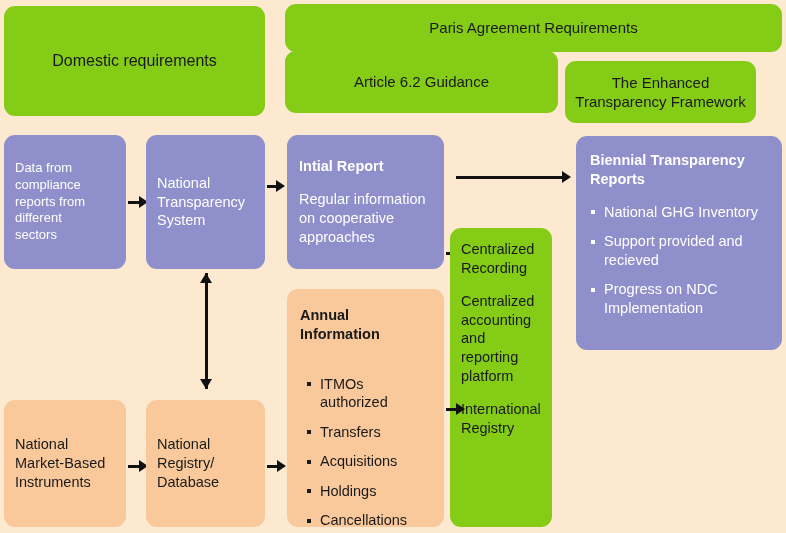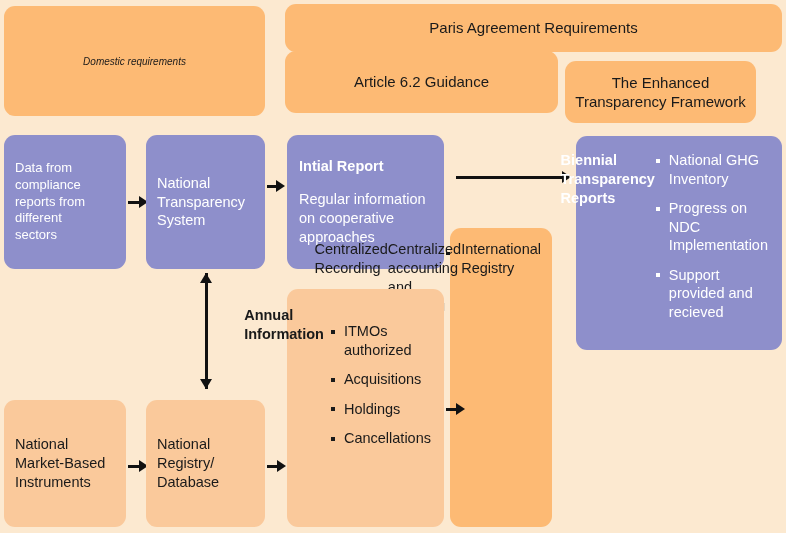--- a/index.html
+++ b/index.html
@@ -14,39 +14,39 @@
     background: #fce9d0;
     overflow: hidden;
     font-family: "Liberation Sans", sans-serif;
     -webkit-font-smoothing: antialiased;
   }
   .box {
     position: absolute;
     border-radius: 11px;
     box-sizing: border-box;
   }
-  .box.orange   { background: #fdba74; color: #1a1a1a; }
+  .box.orange   { background: #84cc16; color: #1a1a1a; }
   .box.purple   { background: #8e8fcb; color: #ffffff; }
   .box.peach    { background: #fac99b; color: #1a1a1a; }
 
   .ctr {
     display: flex;
     align-items: center;
     justify-content: center;
     text-align: center;
   }
   .lead {
     display: flex;
     flex-direction: column;
     justify-content: center;
   }
   .topalign {
     display: flex;
-    flex-direction: row;
-    justify-content: flex-end;
+    flex-direction: column;
+    justify-content: flex-start;
   }
   .txt { line-height: 1.30; }
   .bold { font-weight: bold; }
 
   
   ul.bl {
     list-style: none;
     margin: 0;
     padding: 0;
   }
@@ -115,21 +115,21 @@
     border-left: 6px solid transparent;
     border-right: 6px solid transparent;
     border-top: 10px solid #111111;
   }
 </style>
 </head>
 <body>
 
 <div id="canvas">
 
-  <div class="box orange ctr" style="left:4px; top:6px; width:261px; height:110px; font-size:10px;font-style:italic;">
+  <div class="box orange ctr" style="left:4px; top:6px; width:261px; height:110px; font-size:16px;">
     <span class="txt">Domestic requirements</span>
   </div>
 
   <div class="box orange ctr" style="left:285px; top:4px; width:497px; height:48px; font-size:15px;">
     <span class="txt">Paris Agreement Requirements</span>
   </div>
 
   <div class="box orange ctr" style="left:285px; top:51px; width:273px; height:62px; font-size:15px;">
     <span class="txt">Article 6.2 Guidance</span>
   </div>
@@ -188,22 +188,22 @@
     <span class="head" style="left:10px;"></span>
   </div>
 
   <div class="box purple topalign" style="left:576px; top:136px; width:206px; height:214px; font-size:14.5px; padding:15px 14px 0 14px;">
     <span class="txt bold" style="display:block; margin-bottom:14px;">
       <span>Biennial Transparency</span><br>
       <span>Reports</span>
     </span>
     <ul class="bl">
       <li>National GHG Inventory</li>
+      <li>Support provided and recieved</li>
       <li>Progress on NDC Implementation</li>
-      <li>Support provided and recieved</li>
     </ul>
   </div>
 
   <div class="box orange topalign" style="left:450px; top:228px; width:102px; height:299px; font-size:14.5px; padding:12px 11px 0 11px;">
     <span class="txt" style="display:block; margin-bottom:14px;">
       <span>Centralized</span><br>
       <span>Recording</span>
     </span>
     <span class="txt" style="display:block; margin-bottom:14px;">
       <span>Centralized</span><br>
@@ -218,26 +218,27 @@
     </span>
   </div>
 
   <div class="arrow-v" style="left:206px; top:273px; height:116px;">
     <span class="shaft" style="height:116px;"></span>
     <span class="head-up"></span>
     <span class="head-down"></span>
   </div>
 
   <div class="box peach topalign" style="left:287px; top:289px; width:157px; height:238px; font-size:14.5px; padding:17px 13px 0 13px;">
-    <span class="txt bold" style="display:block; margin-bottom:22px;">
+    <span class="txt bold" style="display:block; margin-bottom:15px;">
       <span>Annual</span><br>
       <span>Information</span>
     </span>
     <ul class="bl" style="padding-left:6px;margin-top:16px;">
       <li>ITMOs authorized</li>
+      <li>Transfers</li>
       <li>Acquisitions</li>
       <li>Holdings</li>
       <li>Cancellations</li>
     </ul>
   </div>
 
   <div class="arrow-h" style="left:446px; top:409px; width:20px;">
     <span class="shaft" style="width:11px;"></span>
     <span class="head" style="left:10px;"></span>
   </div>

